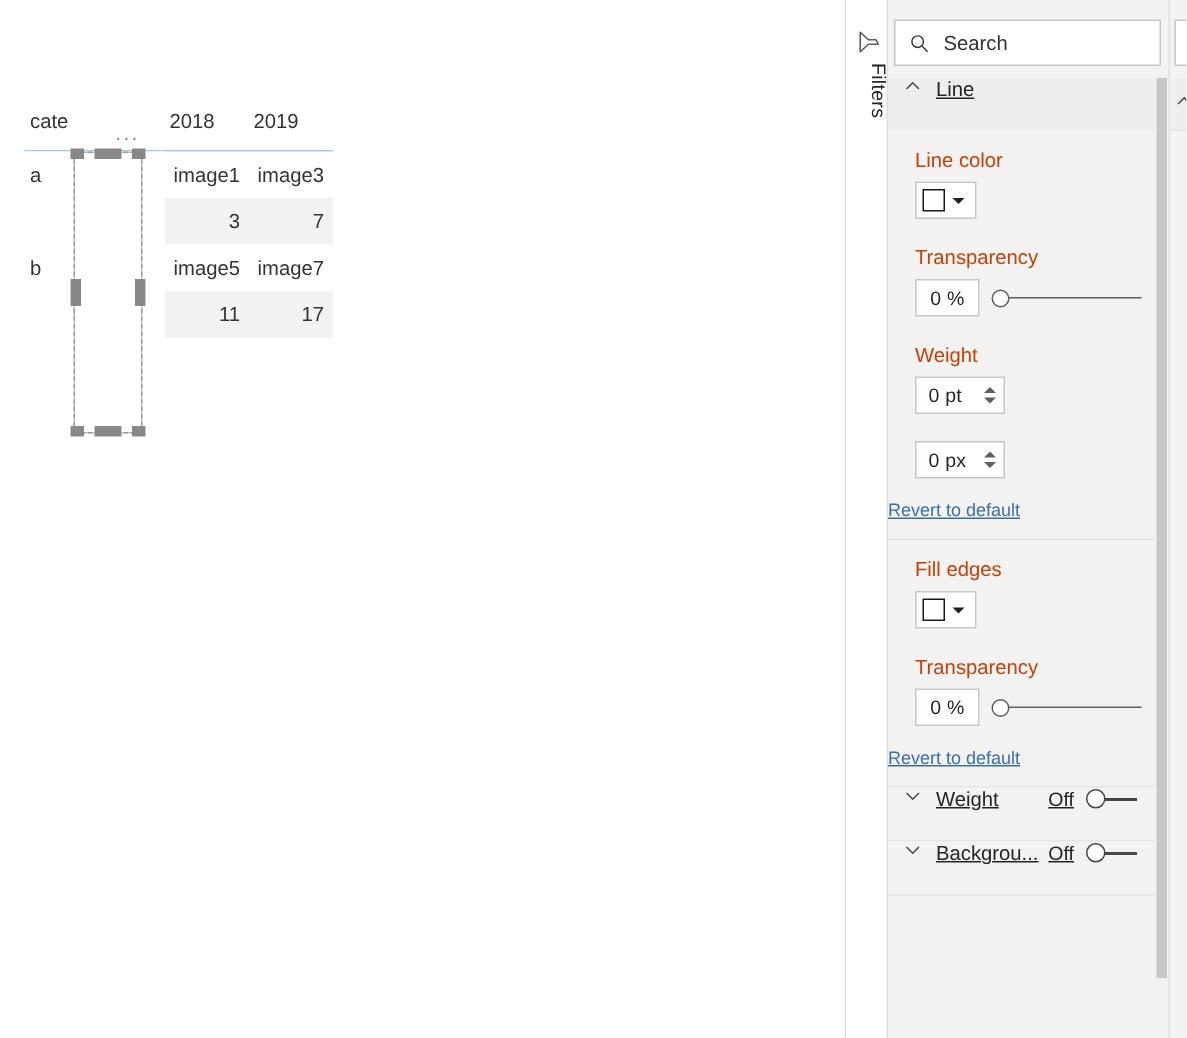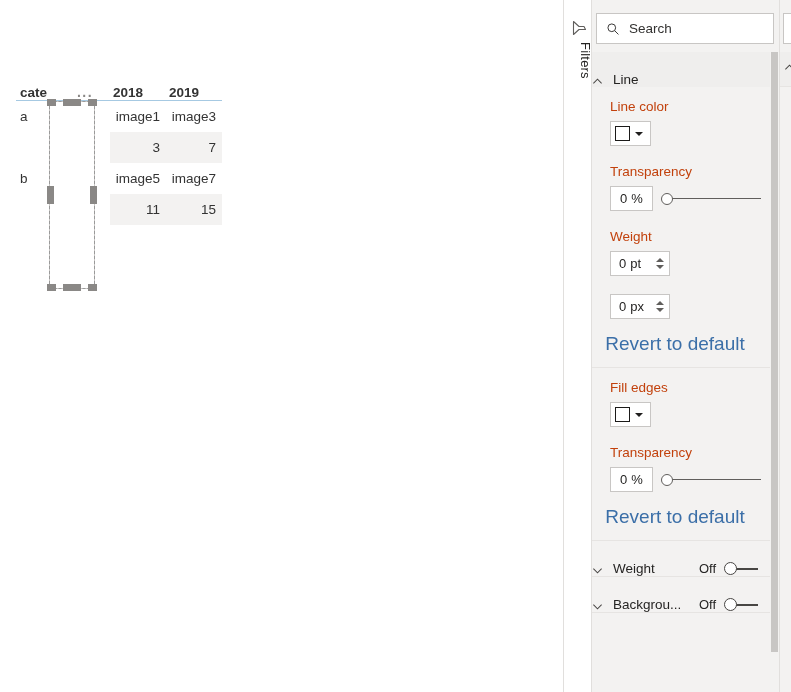--- a/index.html
+++ b/index.html
@@ -23,22 +23,21 @@
   
   #matrix-visual {
     position: absolute; left: 16px; top: 72px;
     width: 206px;
     font-size: 13.5px;
     color: #333333;
   }
   .mx-headrow {
     display: flex;
     height: 28px;
-    align-items: flex-end;
-    font-weight: bold;
+    align-items: flex-start;
   }
   .mx-head {
     padding-top: 1px;
     font-size: 13.5px;
     color: #333333;
     white-space: nowrap;
     position: relative;
   }
   .mx-head.h-cate { width: 44px; padding-left: 4px; }
   .mx-head.h-dots {
@@ -138,24 +137,26 @@
     position: absolute; left: 0; top: 52px;
     width: 178px; height: 640px;
   }
 
   .section {
     position: relative;
     border-bottom: 1px solid #e6e4e2;
     background: #f3f2f1;
   }
   .section-header {
-    display: flex; align-items: flex-end;
+    display: flex; align-items: flex-start;
     height: 35px;
+    padding-left: 11px;
     background: #efeeed;
     cursor: pointer;
+    text-decoration: underline;
   }
   .section-header.plain { background: #f3f2f1; }
   .chev { width: 11px; height: 11px; flex: none; margin-right: 10px; }
   .section-title {
     font-size: 13.5px; color: #252423;
     flex: 1;
     white-space: nowrap; overflow: hidden;
   }
   .toggle-wrap {
     display: flex; align-items: center;
@@ -245,24 +246,25 @@
     position: absolute; left: 6px; top: 7px;
     width: 94px; height: 1.5px; background: #605e5c;
   }
   .slider .s-knob {
     position: absolute; left: 0; top: 2px;
     width: 12px; height: 12px; border-radius: 50%;
     background: #ffffff; border: 1.5px solid #605e5c;
   }
 
   .revert {
-    font-size: 19px; color: #3b6fa8;
-    text-align: center;
+    font-size: 12px; color: #3b6fa8;
+    text-align: left;
     padding: 0 12px 12px 0;
     cursor: pointer;
+    text-decoration: underline;
   }
 
   
   #pane-scrollbar {
     position: absolute; left: 770px; top: 52px;
     width: 9px; height: 640px;
     background: #f3f2f1;
   }
   #pane-scrollbar .thumb {
     position: absolute; left: 1px; top: 0;
@@ -329,21 +331,21 @@
         <div class="mx-cell c-cate">b</div>
         <div class="mx-cell c-blank"></div>
         <div class="mx-cell c-num">image5</div>
         <div class="mx-cell c-num">image7</div>
       </div>
 
       <div class="mx-row shaded">
         <div class="mx-cell c-cate"></div>
         <div class="mx-cell c-blank"></div>
         <div class="mx-cell c-num">11</div>
-        <div class="mx-cell c-num">15</div>
+        <div class="mx-cell c-num">17</div>
       </div>
 
     </div>
 
     <div id="selected-shape">
       <div class="dash"></div>
       <div class="handle h-tl"></div>
       <div class="handle h-tm"></div>
       <div class="handle h-tr"></div>
       <div class="handle h-ml"></div>

